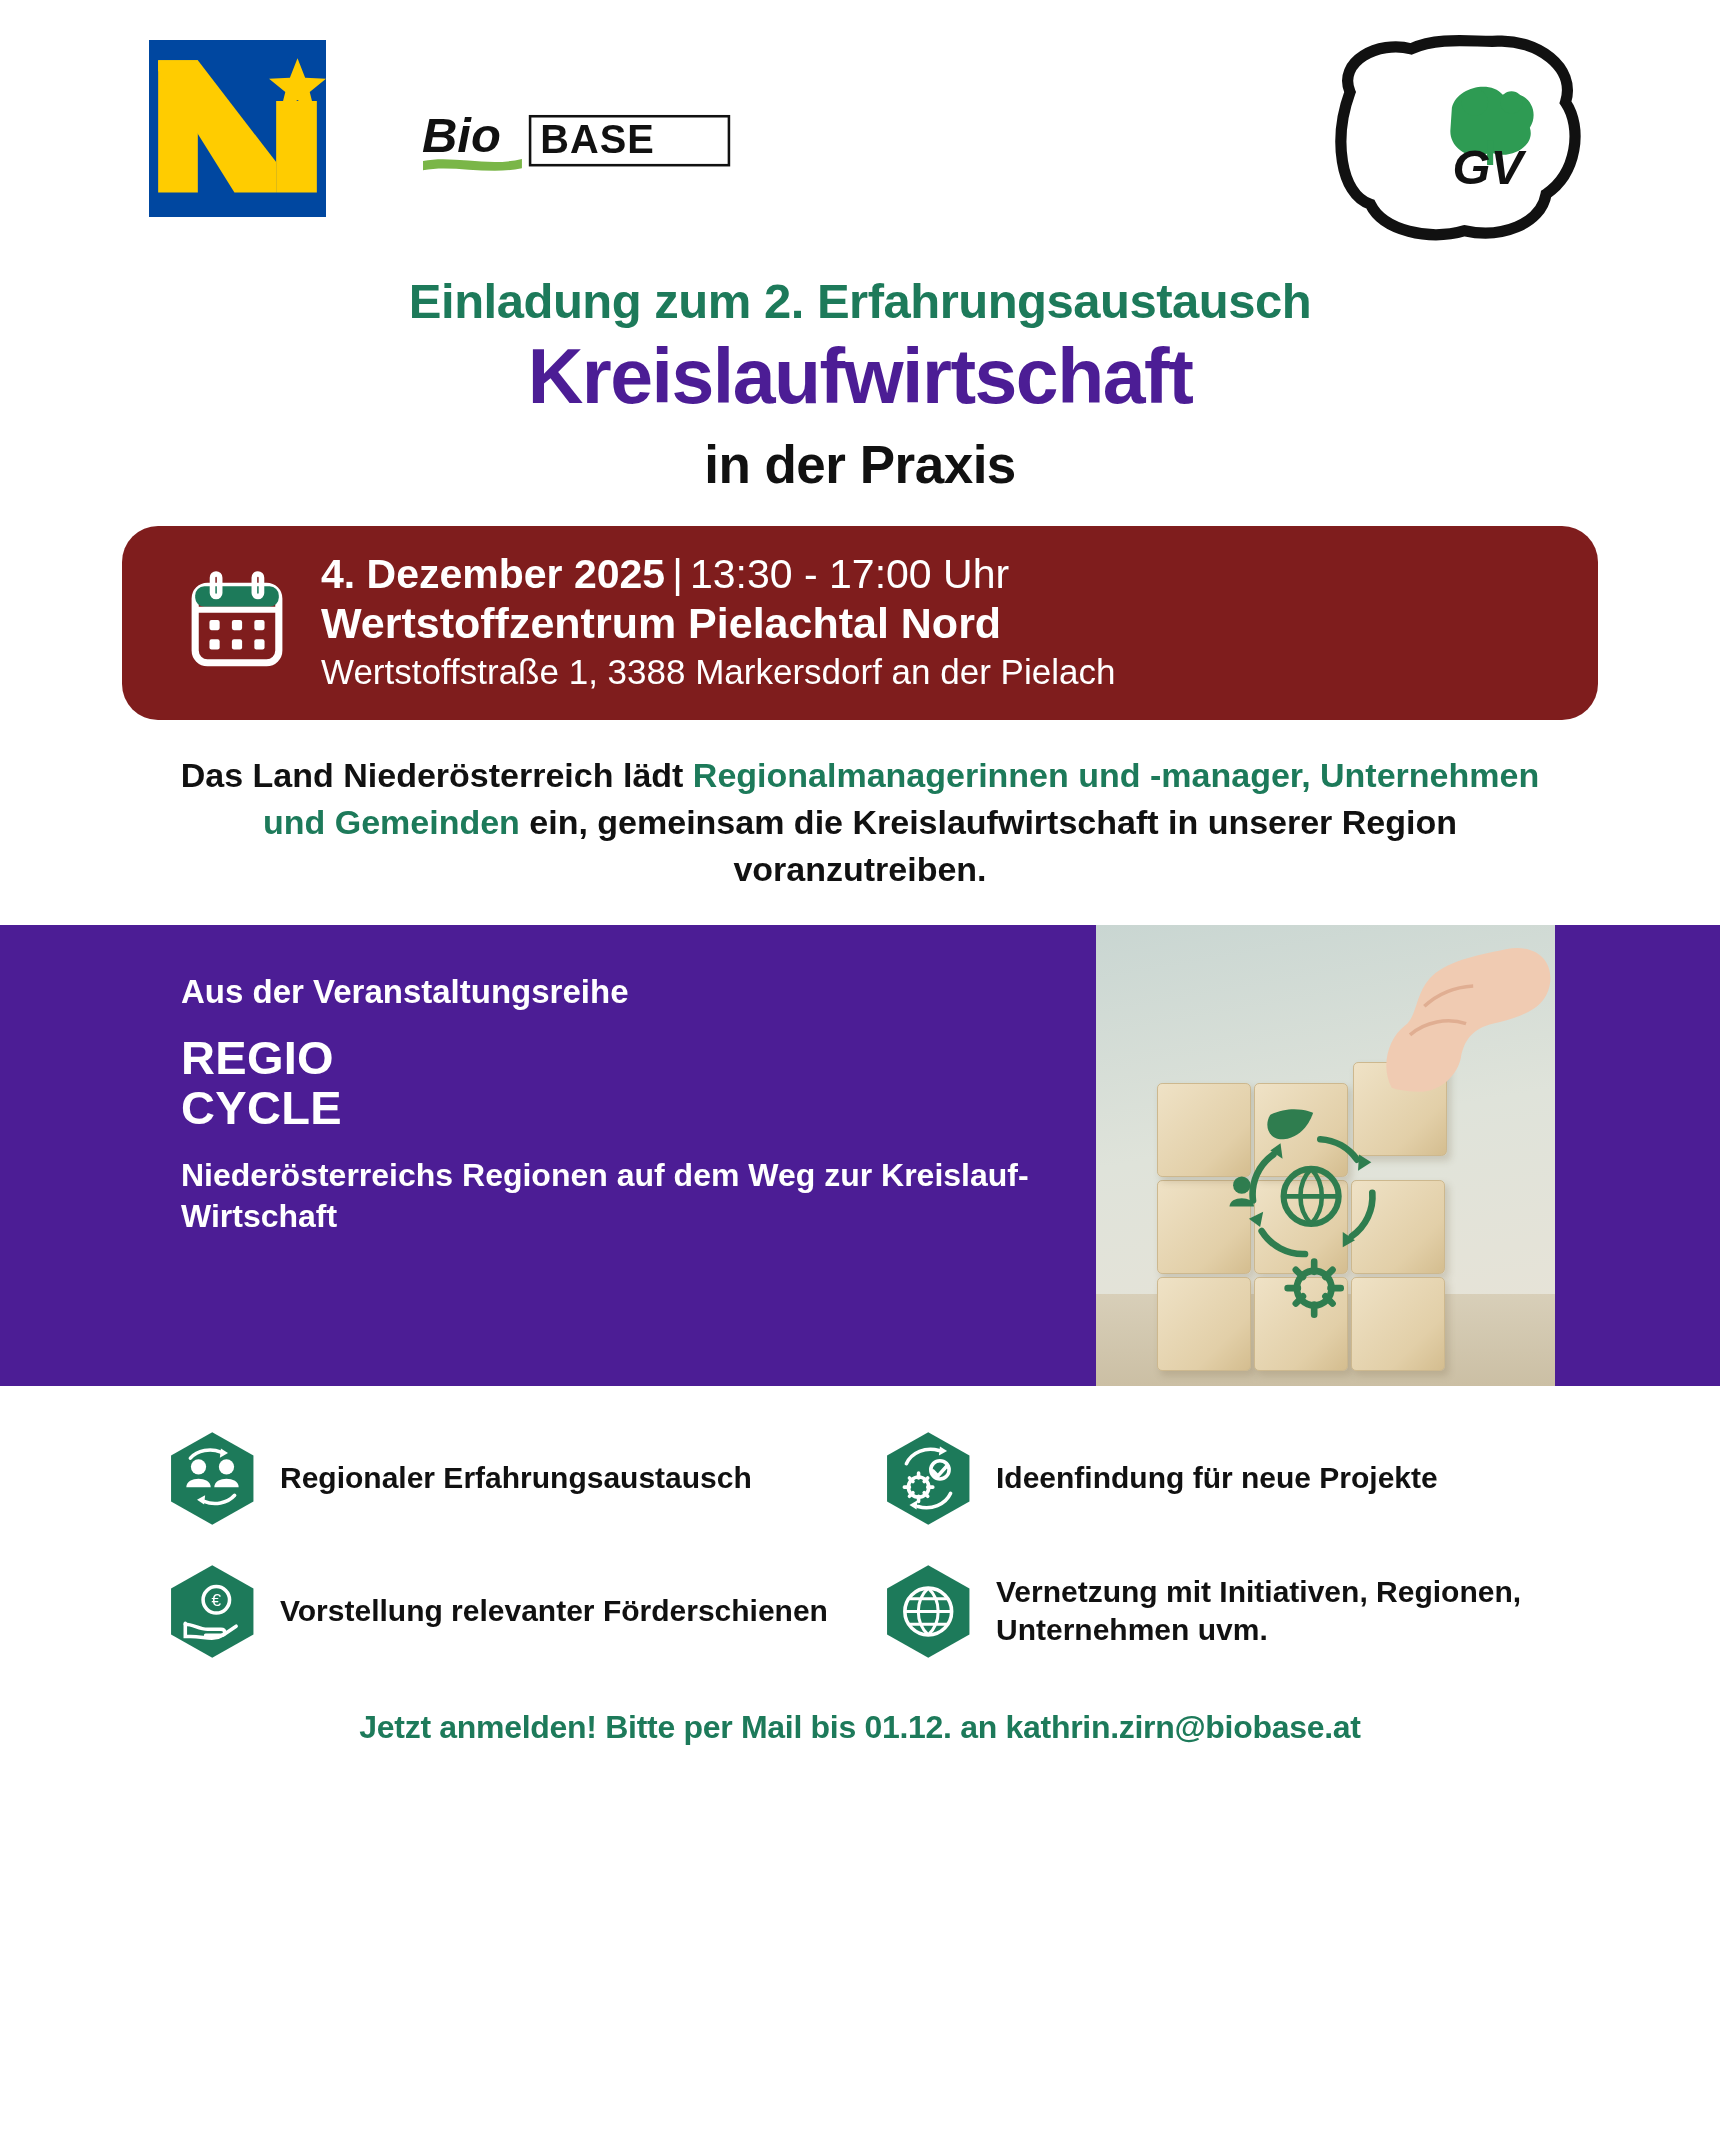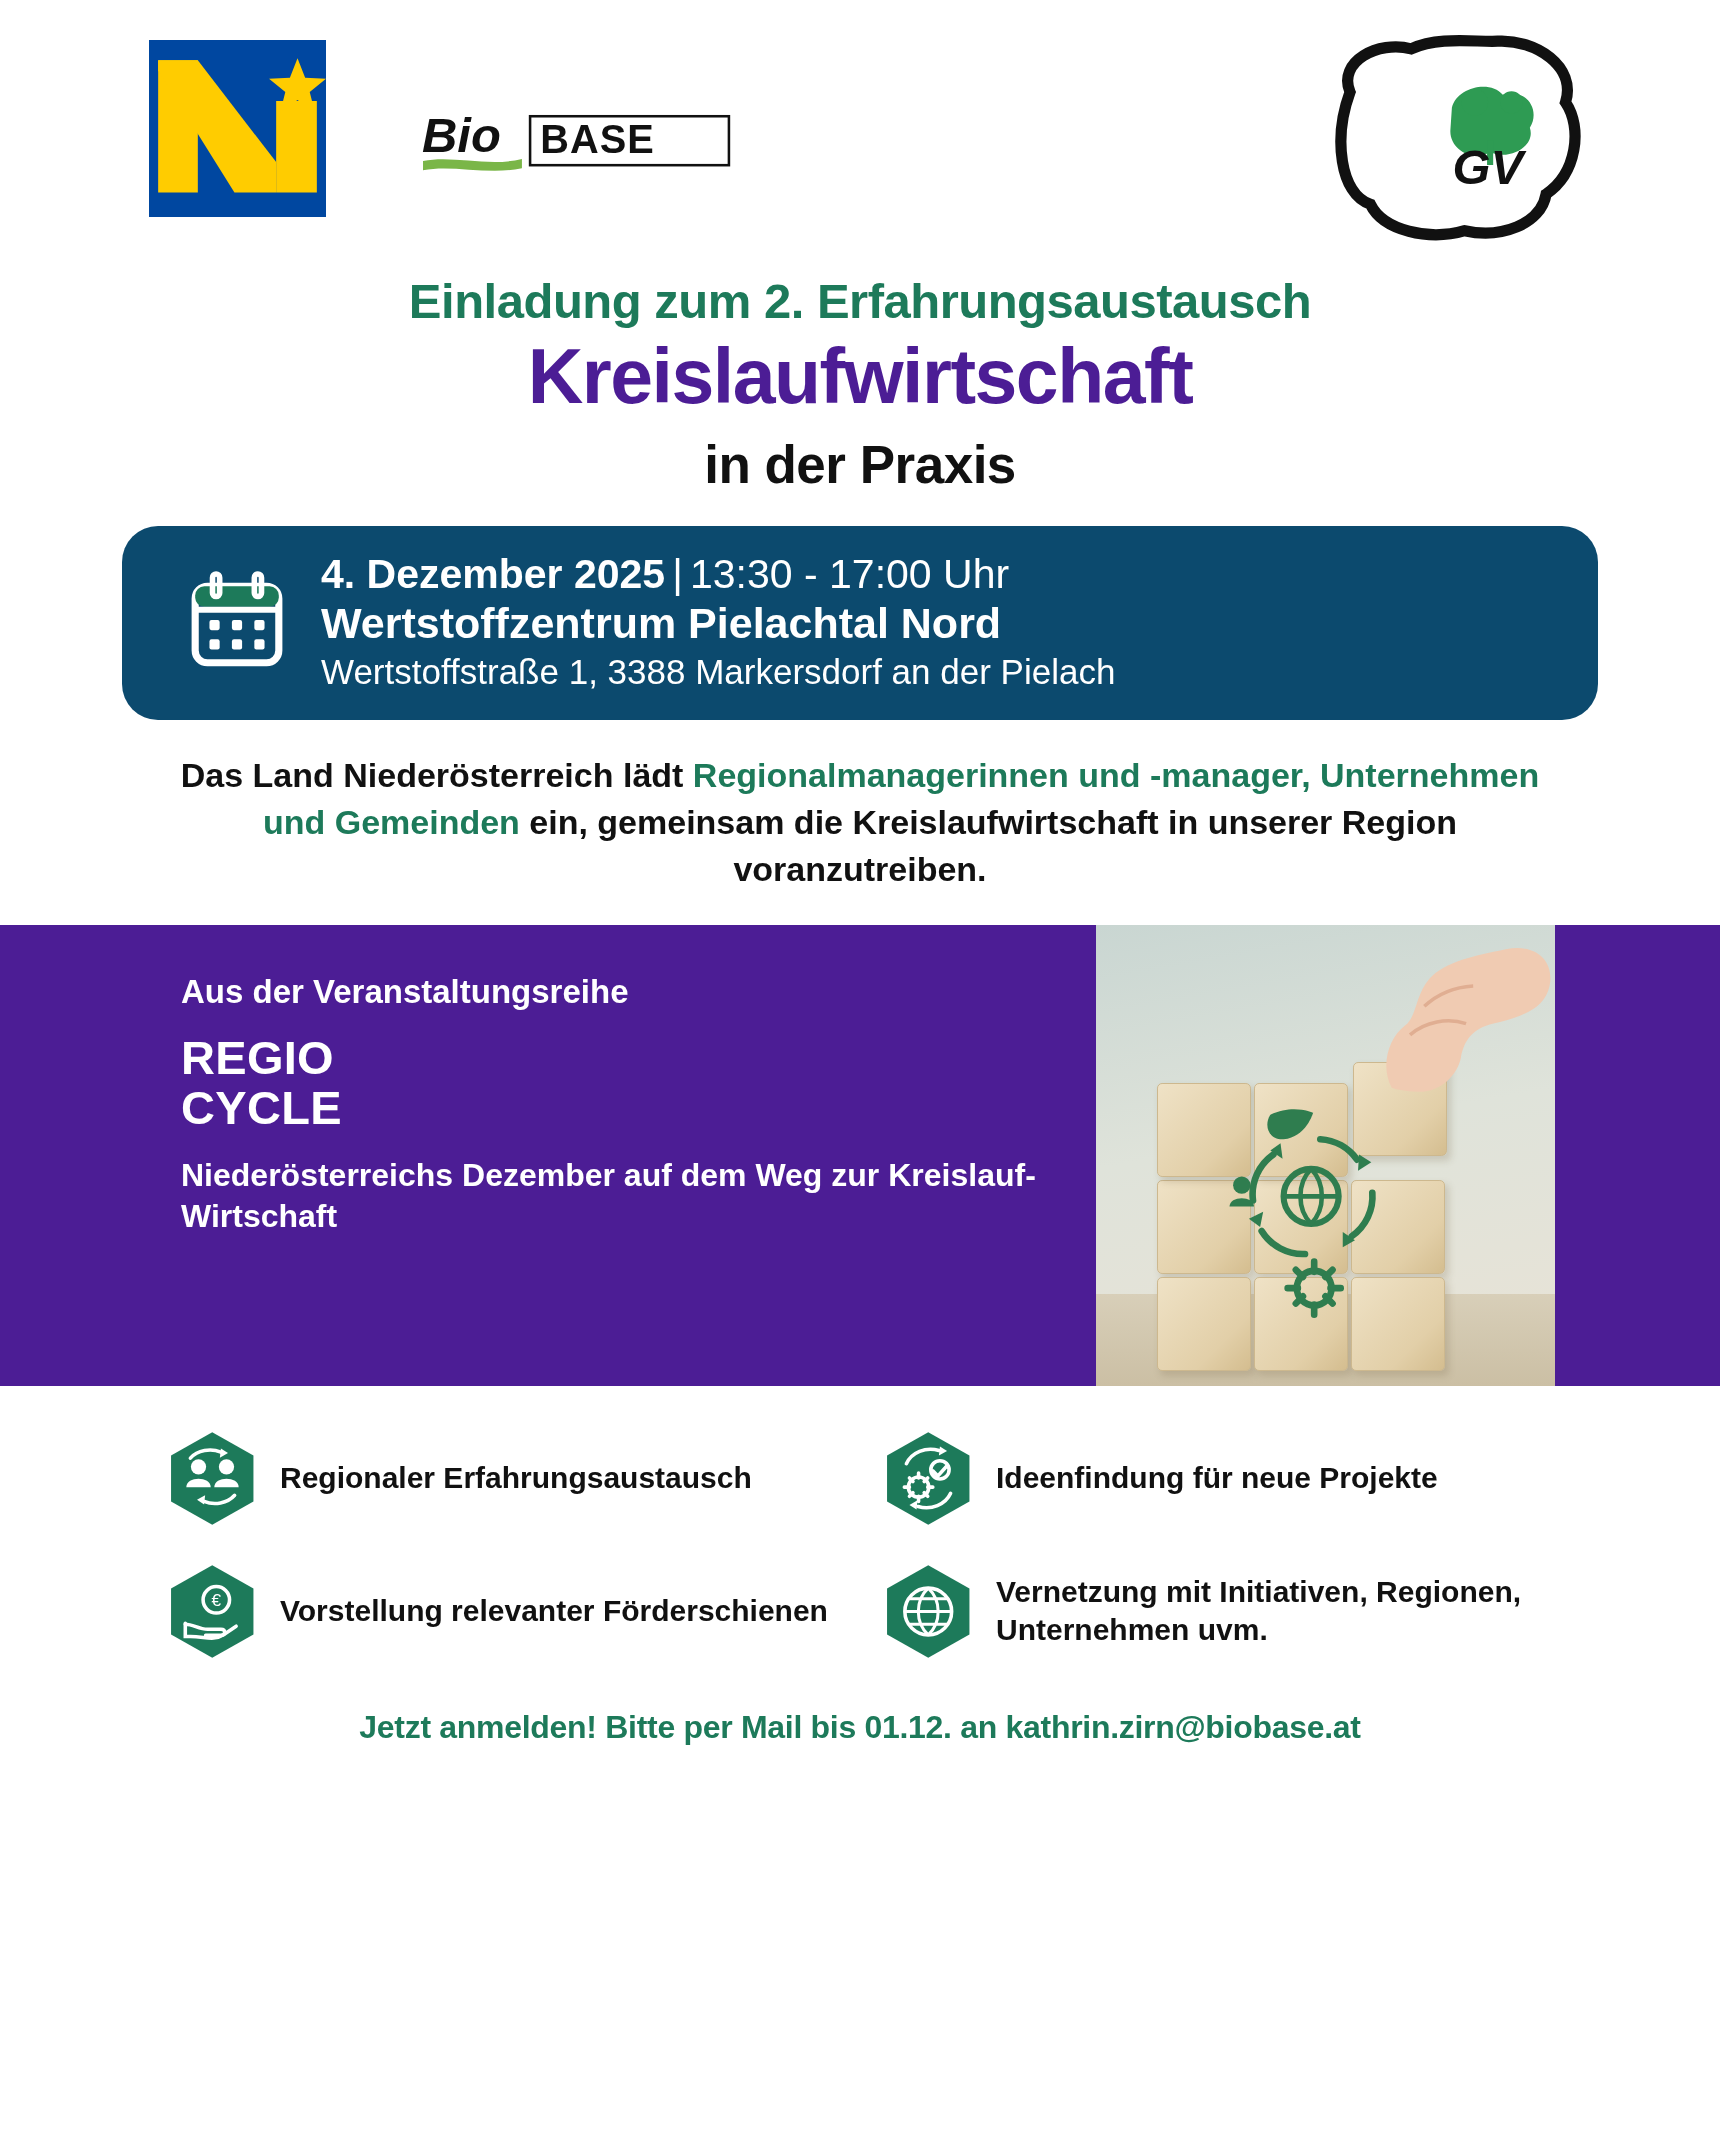--- a/index.html
+++ b/index.html
@@ -68,21 +68,21 @@
     font-size: 53px;
     font-weight: bold;
     letter-spacing: -0.5px;
     line-height: 1.1;
     margin-top: 19px;
   }
 
   
   .banner {
     margin: 32px 122px 8px 122px;
-    background: #0c4a6e;
+    background: #7f1d1d;
     border-radius: 36px;
     padding: 23.4px 31px 26.5px 31px;
     display: flex;
     align-items: center;
     color: #ffffff;
     box-sizing: border-box;
   }
   .cal-icon {
     flex: 0 0 auto;
     width: 168px;
@@ -303,21 +303,21 @@
   <span>Das Land Niederösterreich lädt </span><span class="hl">Regionalmanagerinnen und -manager, Unternehmen und Gemeinden</span><span> ein, gemeinsam die Kreislaufwirtschaft in unserer Region voranzutreiben.</span>
 </div>
 
 <div class="series-band">
   <div class="series-text">
     <div class="series-kicker">Aus der Veranstaltungsreihe</div>
     <div class="series-name">
       <div>REGIO</div>
       <div>CYCLE</div>
     </div>
-    <div class="series-desc">Niederösterreichs Dezember auf dem Weg zur Kreislauf-Wirtschaft</div>
+    <div class="series-desc">Niederösterreichs Regionen auf dem Weg zur Kreislauf-Wirtschaft</div>
   </div>
 
   <div class="series-photo">
     <div class="photo-surface"></div>
 
     <div class="cube" style="left:61px; top:255px; width:92px; height:92px;"></div>
     <div class="cube" style="left:158px; top:255px; width:92px; height:92px;"></div>
     <div class="cube" style="left:255px; top:255px; width:92px; height:92px;"></div>
     <div class="cube" style="left:61px; top:352px; width:92px; height:92px;"></div>
     <div class="cube" style="left:158px; top:352px; width:92px; height:92px;"></div>

